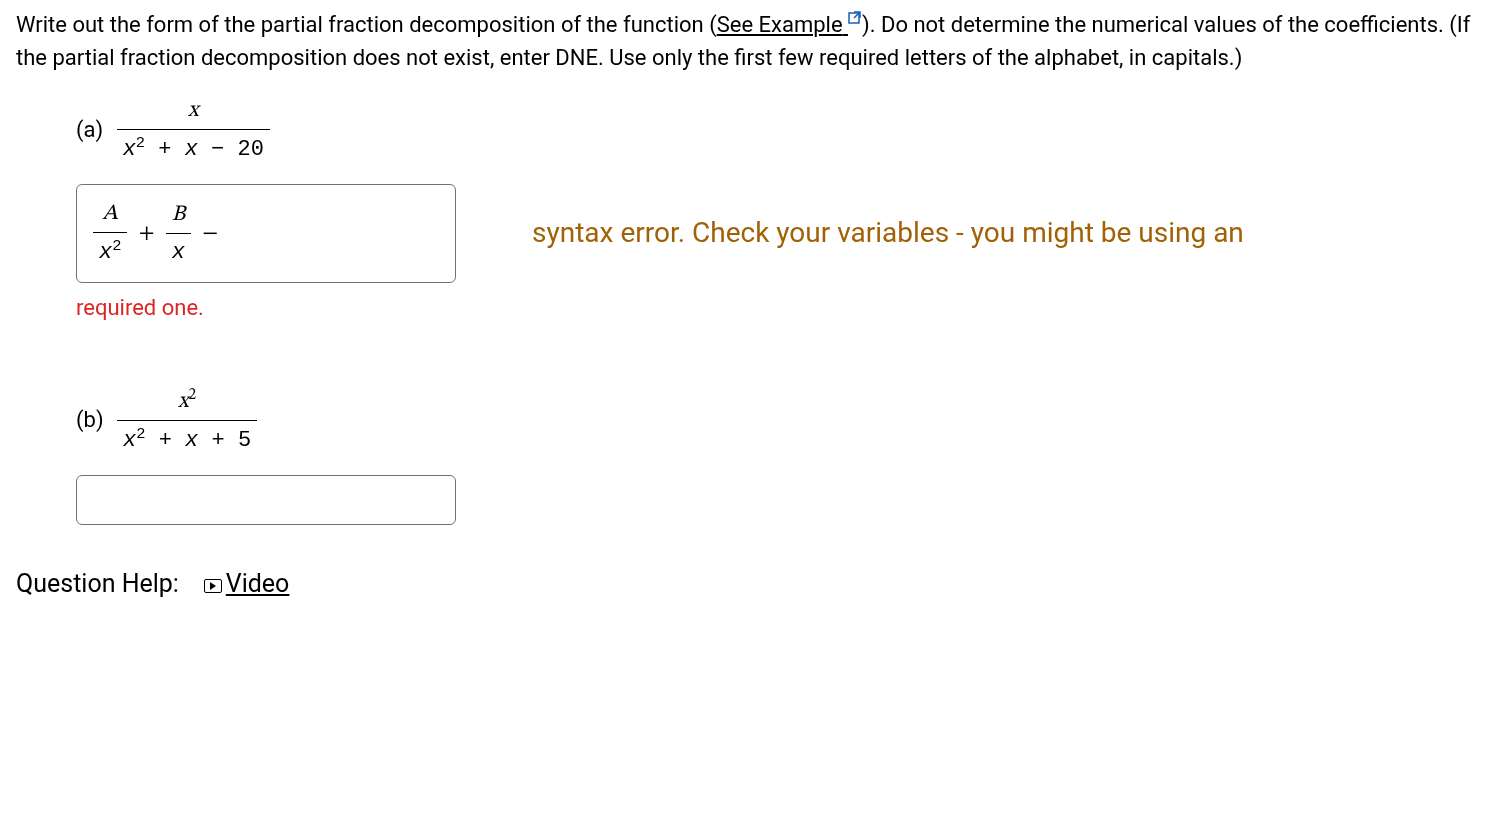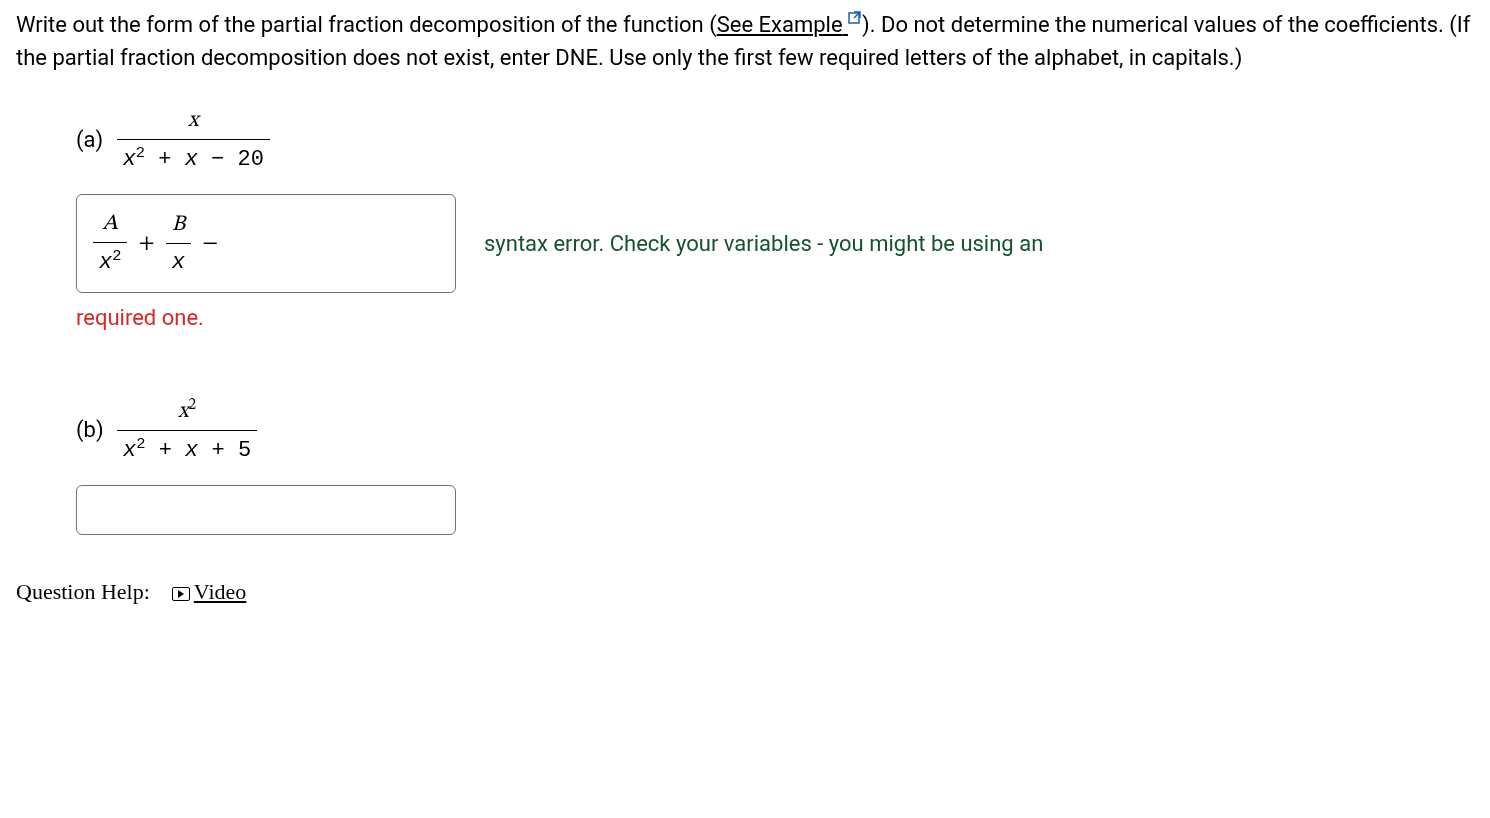--- a/index.html
+++ b/index.html
@@ -5,21 +5,21 @@
     * { box-sizing: border-box; margin: 0; padding: 0; }
     body {
       font-family: -apple-system, BlinkMacSystemFont, "Segoe UI", Roboto, Helvetica, Arial, sans-serif;
       font-size: 22px;
       color: #000;
       padding: 8px 16px;
       line-height: 1.5;
       background: #fff;
     }
     .question-text {
-      margin-bottom: 30px;
+      margin-bottom: 20px;
       font-size: 22px;
     }
     .link {
       text-decoration: underline;
       color: #000;
     }
     .ext-icon {
       display: inline-block;
       width: 14px;
       height: 14px;
@@ -70,34 +70,34 @@
       display: flex;
       align-items: center;
       font-family: "Cambria Math", "STIX Two Math", "Times New Roman", serif;
       font-size: 22px;
       background: #fff;
     }
     .answer-box.empty {
       min-height: 50px;
     }
     .feedback {
-      color: #14532d;
-      font-size: 22px;
+      color: #a16207;
+      font-size: 28px;
+      margin-left: 48px;
     }
     .feedback-cont {
       color: #dc2626;
       font-size: 22px;
       margin-top: 8px;
     }
     .sup { font-size: 0.7em; vertical-align: super; font-style: normal; }
     .op { font-style: normal; padding: 0 6px; }
     .qhelp {
       margin-top: 40px;
-      font-size: 22px;
-      font-family: Liberation Serif, serif;
+      font-size: 25px;
     }
     .video-icon {
       display: inline-block;
       border: 1.5px solid #000;
       border-radius: 2px;
       width: 18px;
       height: 14px;
       position: relative;
       vertical-align: middle;
       margin-right: 4px;

